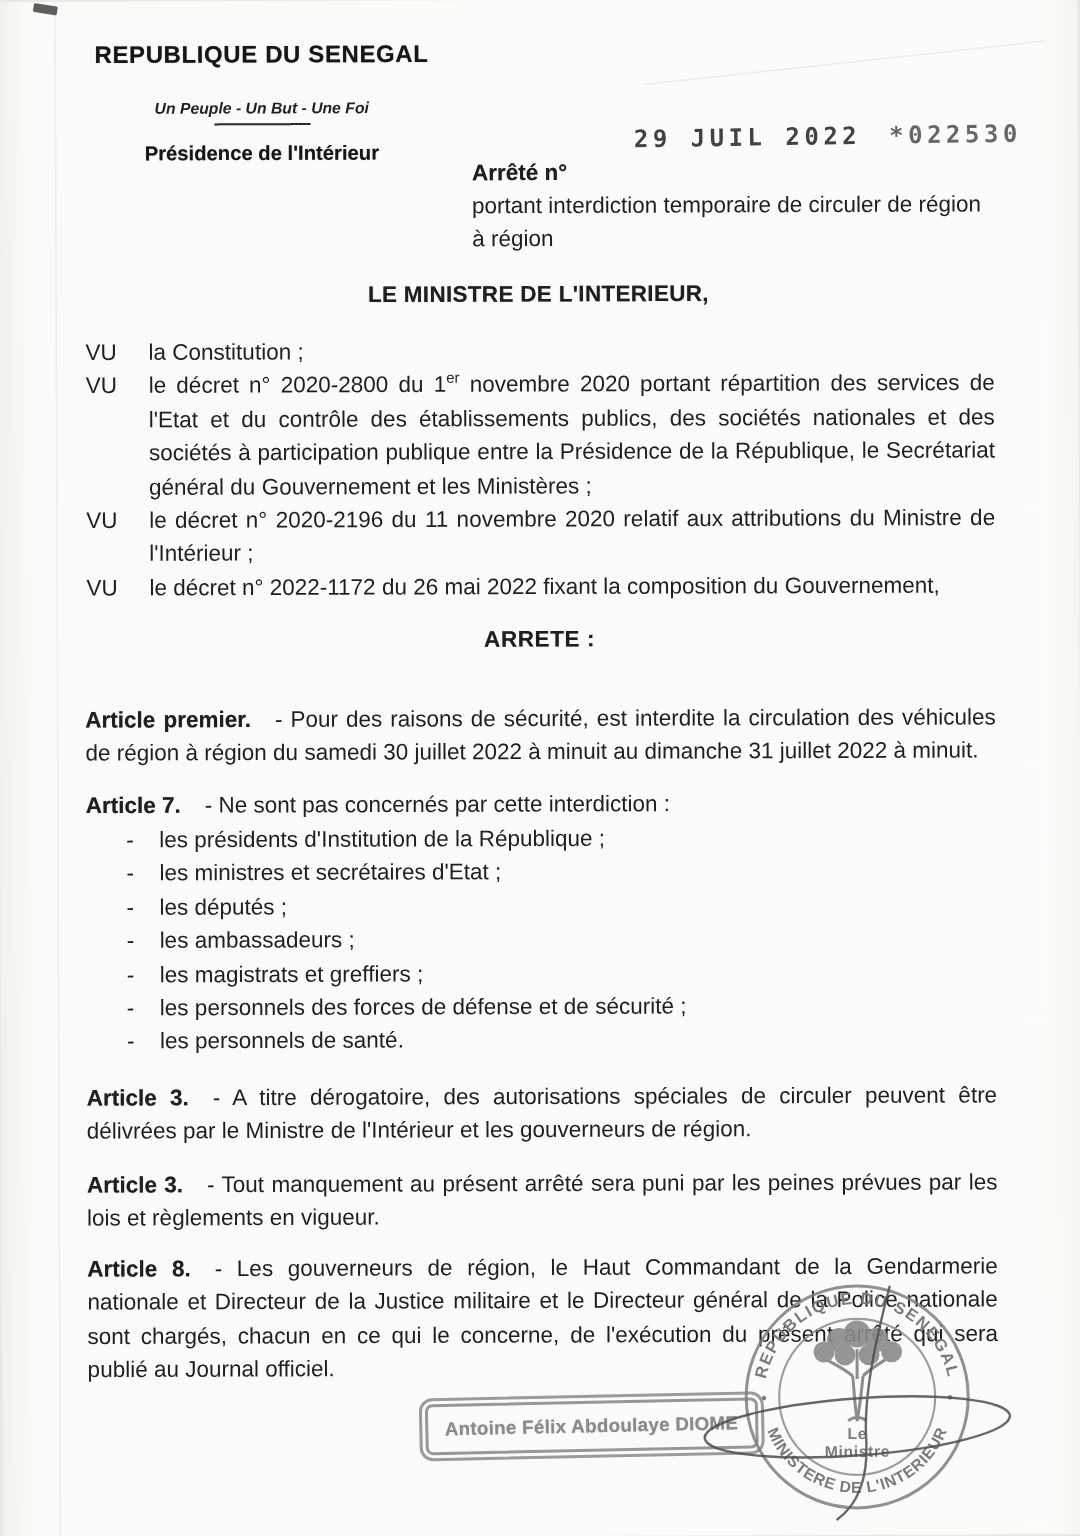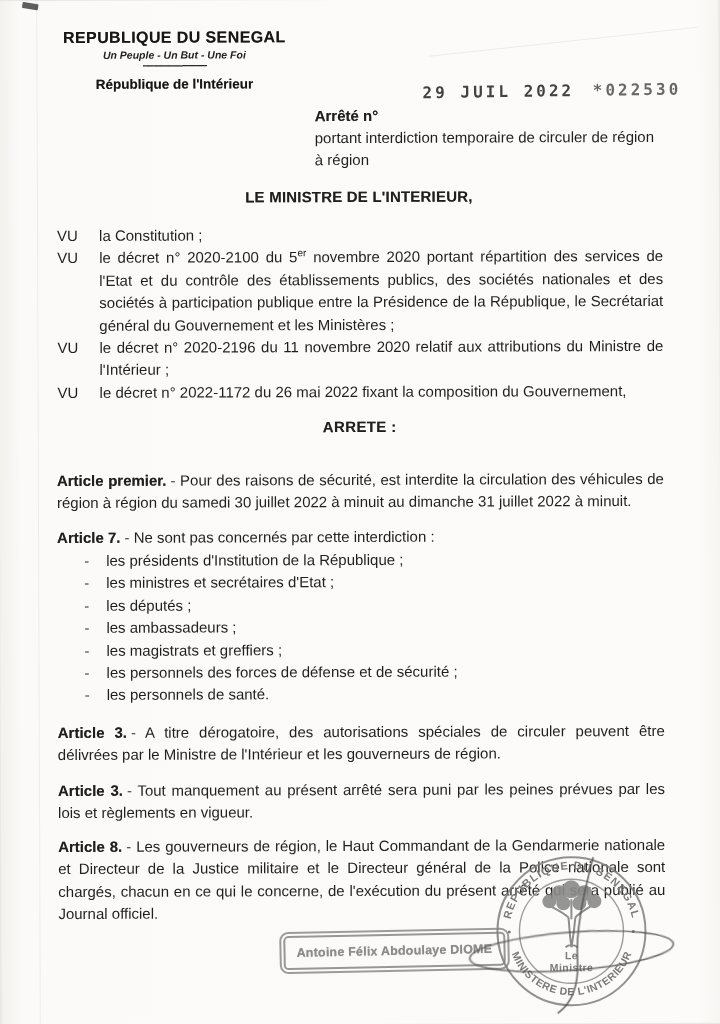--- a/index.html
+++ b/index.html
@@ -15,21 +15,21 @@
     transform:rotate(-0.2deg);
   }
   .artifact{position:absolute;pointer-events:none;}
   .corner-mark{left:24px;top:2px;width:16px;height:6px;background:#2a2a2a;opacity:.75;transform:rotate(9deg);border-radius:1px;}
   .left-crease{left:38px;top:0;width:1px;height:1024px;background:rgba(60,60,60,.07);}
   .top-crease{left:430px;top:42px;width:270px;height:1px;background:rgba(60,60,60,.08);transform:rotate(-6deg);}
 
   
   .letterhead{position:absolute;left:58px;top:28px;width:236px;text-align:center;}
   .lh-republic{font-size:16px;font-weight:bold;letter-spacing:.4px;color:#161616;text-shadow:0 0 .6px rgba(20,20,20,.55);}
-  .lh-motto{font-size:10.5px;font-weight:bold;font-style:italic;margin-top:2px;color:#222;}
+  .lh-motto{font-size:10.5px;font-weight:bold;font-style:italic;margin-top:20px;color:#222;}
   .lh-divider{font-size:11px;font-weight:bold;letter-spacing:-1px;line-height:8px;color:#222;}
   .lh-ministry{font-size:13.5px;font-weight:bold;margin-top:8px;color:#161616;text-shadow:0 0 .6px rgba(20,20,20,.5);}
 
   
   .registry{position:absolute;left:424px;top:82px;font-family:"DejaVu Sans Mono",monospace;
     font-size:16px;font-weight:bold;color:#2f2f2f;letter-spacing:3px;transform:rotate(-.6deg);white-space:nowrap;}
   .registry .num{opacity:.72;margin-left:6px;}
   .registry .date{opacity:.9;}
 
   
@@ -43,21 +43,21 @@
   .visas{position:absolute;left:58px;top:224px;width:606px;font-size:15px;line-height:22.4px;}
   .visa-row{display:grid;grid-template-columns:42px 1fr;}
   .visa-label{font-weight:normal;}
   .visa-text{text-align:justify;}
   sup{font-size:10px;vertical-align:super;line-height:0;}
 
   .order-heading{position:absolute;left:58px;top:418px;width:604px;text-align:center;
     font-size:15px;font-weight:bold;letter-spacing:.4px;text-shadow:0 0 .5px rgba(20,20,20,.5);}
 
   .article{position:absolute;left:57px;width:607px;font-size:15px;line-height:22.4px;text-align:justify;}
-  .article b{text-shadow:0 0 .5px rgba(20,20,20,.55);margin-right:4px;}
+  .article b{text-shadow:0 0 .5px rgba(20,20,20,.55);margin-right:16px;}
   .art-0{top:454px;}
   .art-1{top:511px;}
   .art-2{top:706px;}
   .art-3{top:764px;}
   .art-4{top:820px;}
 
   .exemptions{position:absolute;left:84px;top:549px;width:560px;font-size:15px;line-height:22.4px;}
   .ex-row{display:grid;grid-template-columns:22px 1fr;}
 
   
@@ -79,21 +79,21 @@
 <div class="sheet">
 
   <div class="artifact corner-mark"></div>
   <div class="artifact left-crease"></div>
   <div class="artifact top-crease"></div>
 
   <div class="letterhead">
     <div class="lh-republic">REPUBLIQUE DU SENEGAL</div>
     <div class="lh-motto">Un Peuple - Un But - Une Foi</div>
     <div class="lh-divider">------------------------</div>
-    <div class="lh-ministry">République de l'Intérieur</div>
+    <div class="lh-ministry">Présidence de l'Intérieur</div>
   </div>
 
   <div class="registry">
     <span class="date">29 JUIL 2022</span>
     <span class="num">*022530</span>
   </div>
 
   <div class="subject">
     <div class="num">Arrêté n°</div>
     <div>portant interdiction temporaire de circuler de région à région</div>
@@ -101,21 +101,21 @@
 
   <div class="opening">LE MINISTRE DE L'INTERIEUR,</div>
 
   <div class="visas">
     <div class="visa-row">
       <span class="visa-label">VU</span>
       <span class="visa-text">la Constitution ;</span>
     </div>
     <div class="visa-row">
       <span class="visa-label">VU</span>
-      <span class="visa-text"><span>le décret n° 2020-2100 du 5</span><sup>er</sup><span> novembre 2020 portant répartition des services de l'Etat et du contrôle des établissements publics, des sociétés nationales et des sociétés à participation publique entre la Présidence de la République, le Secrétariat général du Gouvernement et les Ministères ;</span></span>
+      <span class="visa-text"><span>le décret n° 2020-2800 du 1</span><sup>er</sup><span> novembre 2020 portant répartition des services de l'Etat et du contrôle des établissements publics, des sociétés nationales et des sociétés à participation publique entre la Présidence de la République, le Secrétariat général du Gouvernement et les Ministères ;</span></span>
     </div>
     <div class="visa-row">
       <span class="visa-label">VU</span>
       <span class="visa-text">le décret n° 2020-2196 du 11 novembre 2020 relatif aux attributions du Ministre de l'Intérieur ;</span>
     </div>
     <div class="visa-row">
       <span class="visa-label">VU</span>
       <span class="visa-text">le décret n° 2022-1172 du 26 mai 2022 fixant la composition du Gouvernement,</span>
     </div>
   </div>

